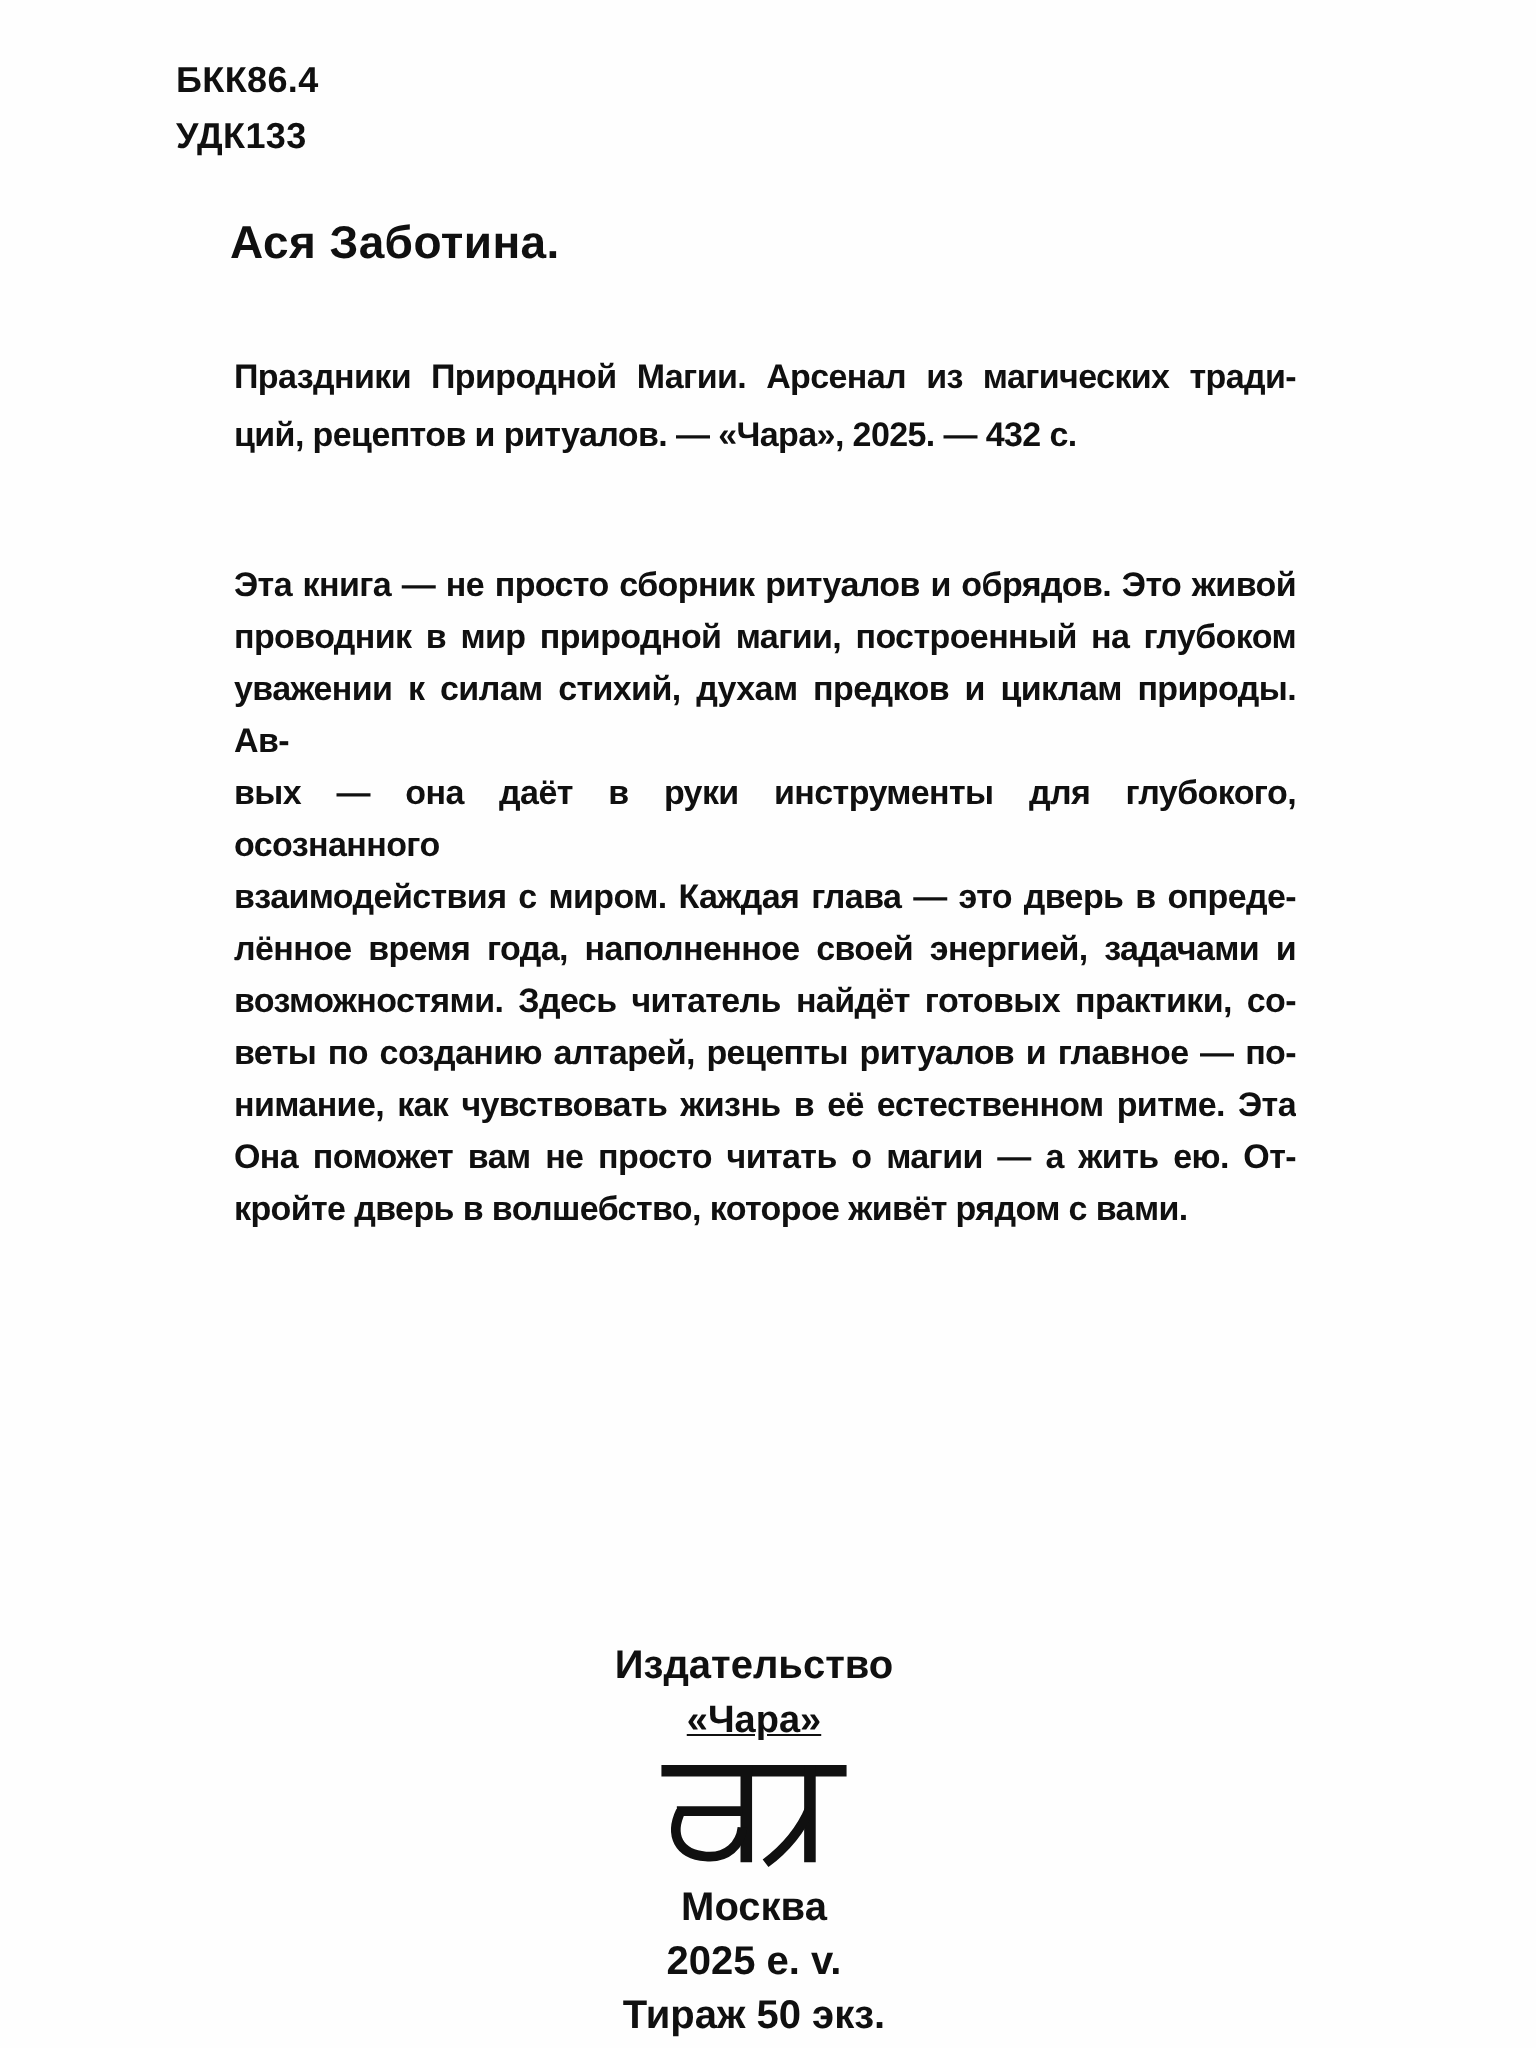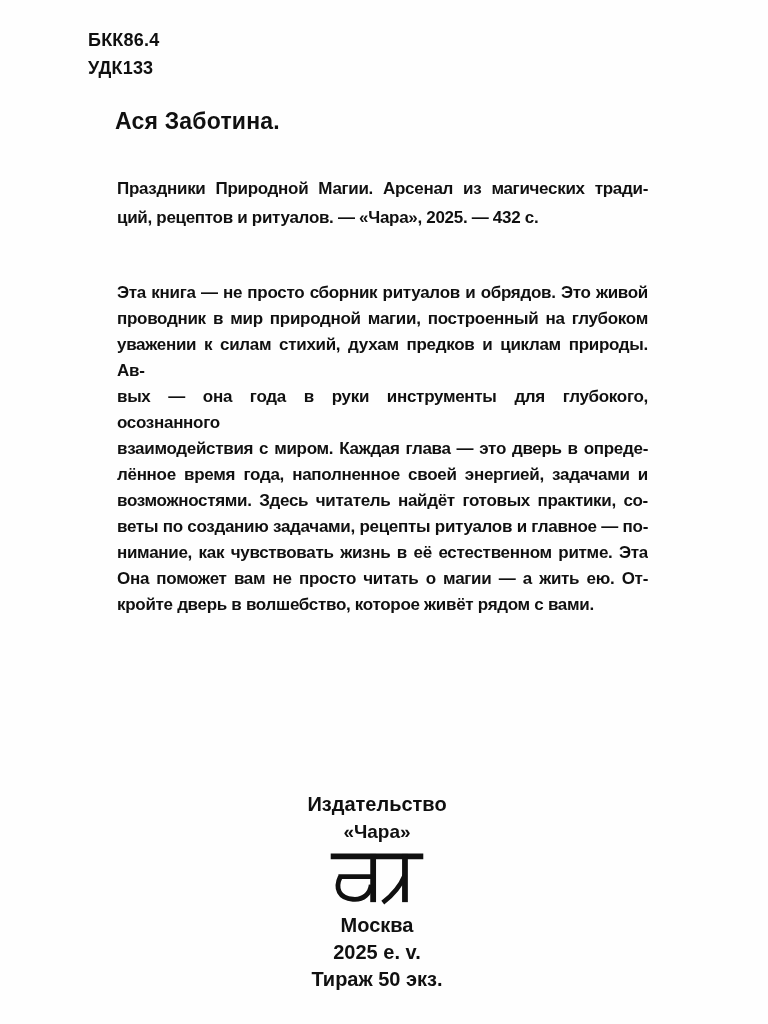--- a/index.html
+++ b/index.html
@@ -45,22 +45,22 @@
   }
   .justify-block .text-line:last-child {
     text-align-last: left;
   }
   .publisher {
     position: absolute;
     left: 0; right: 14px; top: 791px;
     text-align: center;
     line-height: 27px;
   }
-  .pub-label { font-size: 20px; }
-  .pub-name  { font-size: 19px; }
+  .pub-label { font-size: 20px; margin-top: 29px; }
+  .pub-name  { font-size: 19px; text-decoration: underline; }
   .logo-wrap {
     width: 104px;
     height: 54px;
     margin: 7px auto 6px auto;
   }
   .logo-wrap svg { display: block; width: 100%; height: 100%; }
   .pub-city, .pub-year, .pub-run { font-size: 20px; }
 </style>
 </head>
 <body>
@@ -76,25 +76,25 @@
 
   <div class="textcol biblio justify-block">
       <div class="text-line">Праздники Природной Магии. Арсенал из магических тради-</div>
       <div class="text-line">ций, рецептов и ритуалов. — «Чара», 2025. — 432 с.</div>
     </div>
 
   <div class="textcol annotation justify-block">
       <div class="text-line">Эта книга — не просто сборник ритуалов и обрядов. Это живой</div>
       <div class="text-line">проводник в мир природной магии, построенный на глубоком</div>
       <div class="text-line">уважении к силам стихий, духам предков и циклам природы. Ав-</div>
-      <div class="text-line">вых — она года в руки инструменты для глубокого, осознанного</div>
+      <div class="text-line">вых — она даёт в руки инструменты для глубокого, осознанного</div>
       <div class="text-line">взаимодействия с миром. Каждая глава — это дверь в опреде-</div>
       <div class="text-line">лённое время года, наполненное своей энергией, задачами и</div>
       <div class="text-line">возможностями. Здесь читатель найдёт готовых практики, со-</div>
-      <div class="text-line">веты по созданию задачами, рецепты ритуалов и главное — по-</div>
+      <div class="text-line">веты по созданию алтарей, рецепты ритуалов и главное — по-</div>
       <div class="text-line">нимание, как чувствовать жизнь в её естественном ритме. Эта</div>
       <div class="text-line">Она поможет вам не просто читать о магии — а жить ею. От-</div>
       <div class="text-line">кройте дверь в волшебство, которое живёт рядом с вами.</div>
     </div>
 
   <div class="publisher">
     <div class="pub-label">Издательство</div>
     <div class="pub-name">«Чара»</div>
     <div class="logo-wrap" aria-label="चर">
 

